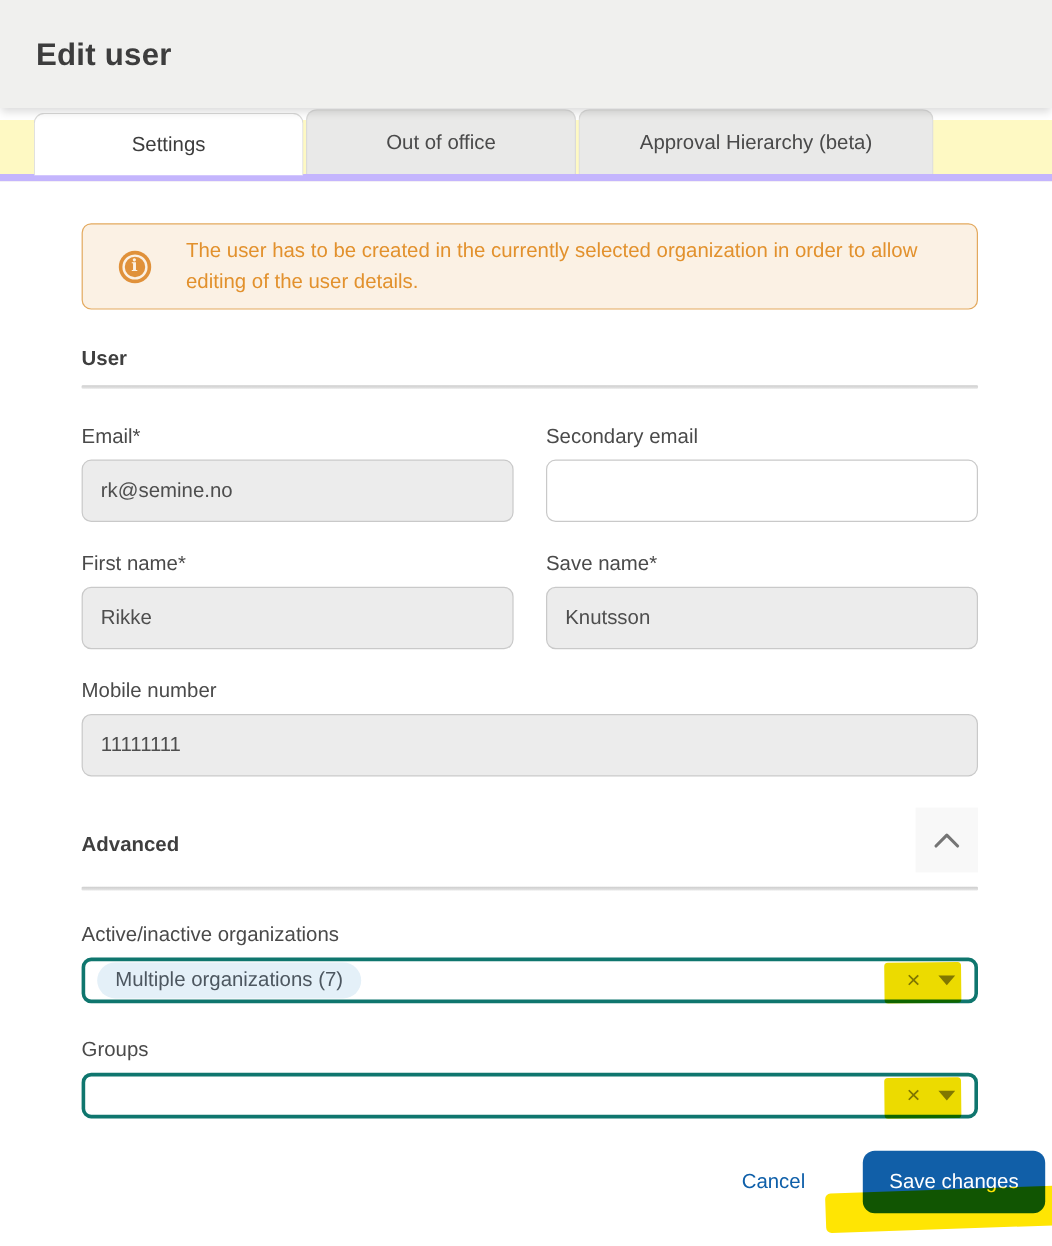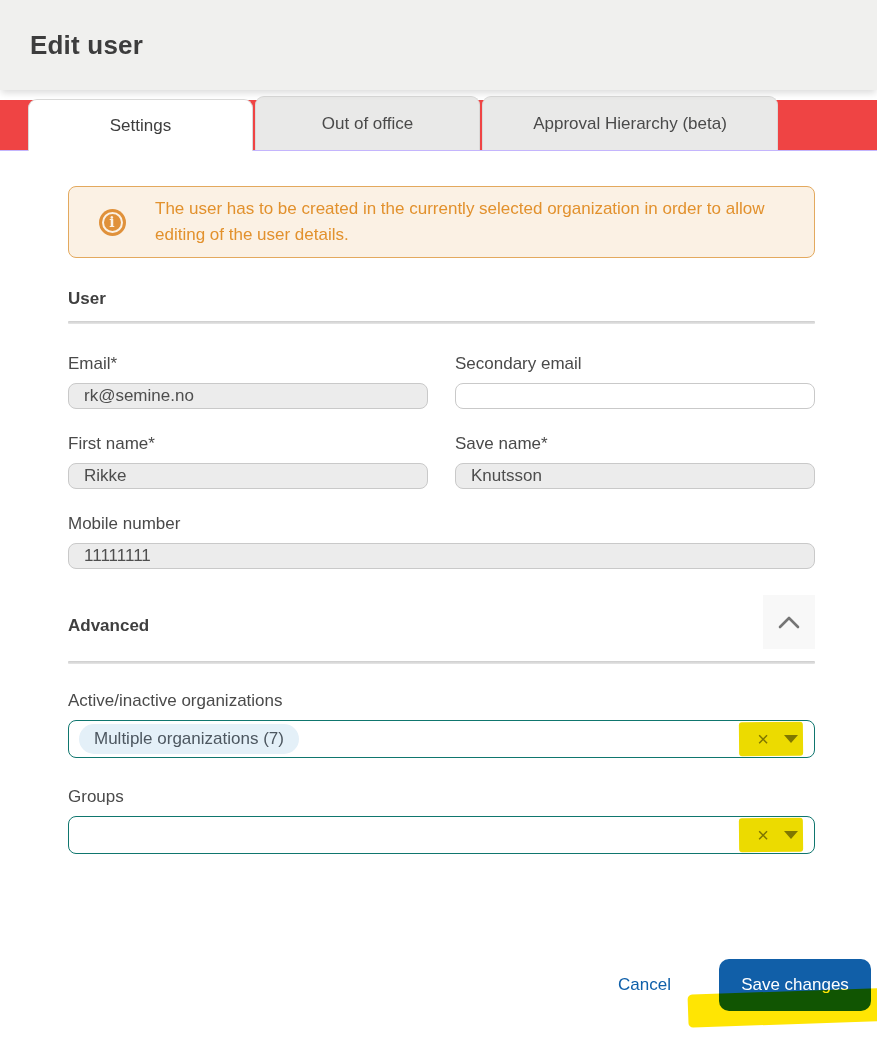--- a/index.html
+++ b/index.html
@@ -14,21 +14,21 @@
     height:90px; background:#f0f0ee; display:flex; align-items:center;
     padding-left:30px; position:relative; z-index:6;
     box-shadow:0 4px 7px -1px rgba(0,0,0,.14);
   }
   .dlg-title { font-size:26px; font-weight:bold; color:#3d3d3d; letter-spacing:.2px; }
 
   
   .tabbar {
     position:relative; z-index:5; margin-top:10px; height:51px;
     display:flex; align-items:flex-end; padding-left:28px;
-    border-bottom:1px solid #c4b5fd; background:#ef4444;
+    border-bottom:6px solid #c4b5fd; background:#fef9c3;
   }
   .tab {
     height:54px; background:#e9e9e8; border:1px solid #dadad9; border-bottom:none;
     border-radius:9px 9px 0 0; margin-right:2px;
     display:flex; align-items:center; justify-content:center;
     font-size:17px; color:#4a4a4a; cursor:pointer;
   }
   .tab-settings { width:225px; }
   .tab-ooo { width:225px; }
   .tab-approval { width:296px; }
@@ -58,38 +58,38 @@
   }
 
   .section-heading { margin-top:31px; font-size:17px; font-weight:600; color:#3f3f3f; }
   .divider { margin-top:12px; height:3px; background:linear-gradient(#cdcdcd,#e6e6e6); border-radius:1px; }
 
   .form-grid {
     margin-top:30px; display:grid; grid-template-columns:360px 360px; column-gap:27px; row-gap:25px;
   }
   .field-label { font-size:17px; color:#4a4a4a; margin-bottom:9px; }
   .text-input {
-    width:100%; height:26px; border:1px solid #c9c9c9; border-radius:8px;
+    width:100%; height:52px; border:1px solid #c9c9c9; border-radius:8px;
     padding:0 15px; font-size:17px; color:#4e4e4e; background:#ffffff; outline:none;
     font-family:"Liberation Sans","DejaVu Sans",sans-serif;
   }
   .text-input.disabled { background:#ececec; }
   .span2 { grid-column:1 / 3; }
 
   
   .advanced-header { position:relative; height:58px; margin-top:22px; }
   .advanced-title { position:absolute; left:0; bottom:13px; font-size:17px; font-weight:600; color:#3f3f3f; }
   .collapse-btn {
     position:absolute; right:0; bottom:0; width:52px; height:54px; background:#f8f8f8;
     border:none; display:flex; align-items:center; justify-content:center; cursor:pointer;
   }
 
   .select-label { margin-top:27px; font-size:17px; color:#4a4a4a; }
   .multiselect {
-    position:relative; margin-top:9px; height:38px; border:1px solid #0f766e; border-radius:8px;
+    position:relative; margin-top:9px; height:38px; border:3px solid #0f766e; border-radius:8px;
     background:#fff; display:flex; align-items:center; padding:0 90px 0 10px; cursor:pointer;
   }
   .chip {
     background:#e4f0f8; border-radius:15px; padding:5px 15px; font-size:17px; color:#4d5760;
     white-space:nowrap;
   }
   .select-controls {
     position:absolute; right:16px; top:0; height:100%; display:flex; align-items:center; gap:15px;
   }
   .clear-x { font-size:20px; color:#8a8a8a; line-height:1; cursor:pointer; }

